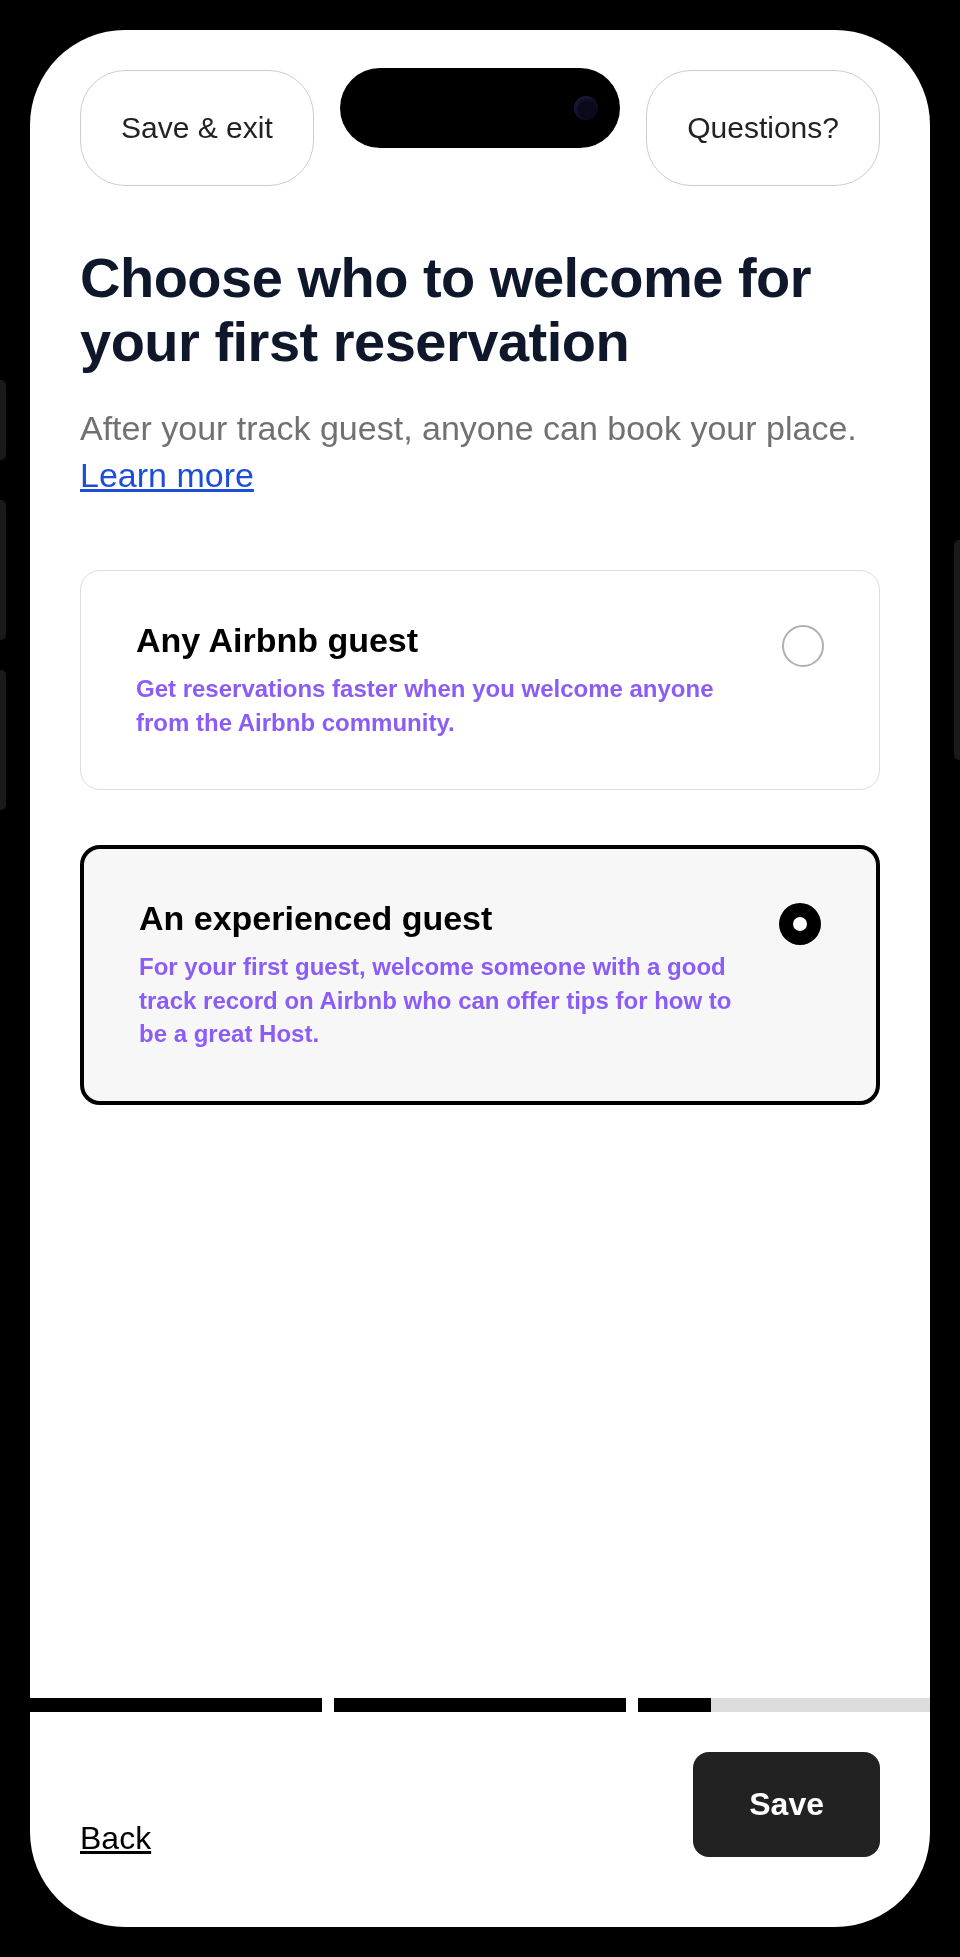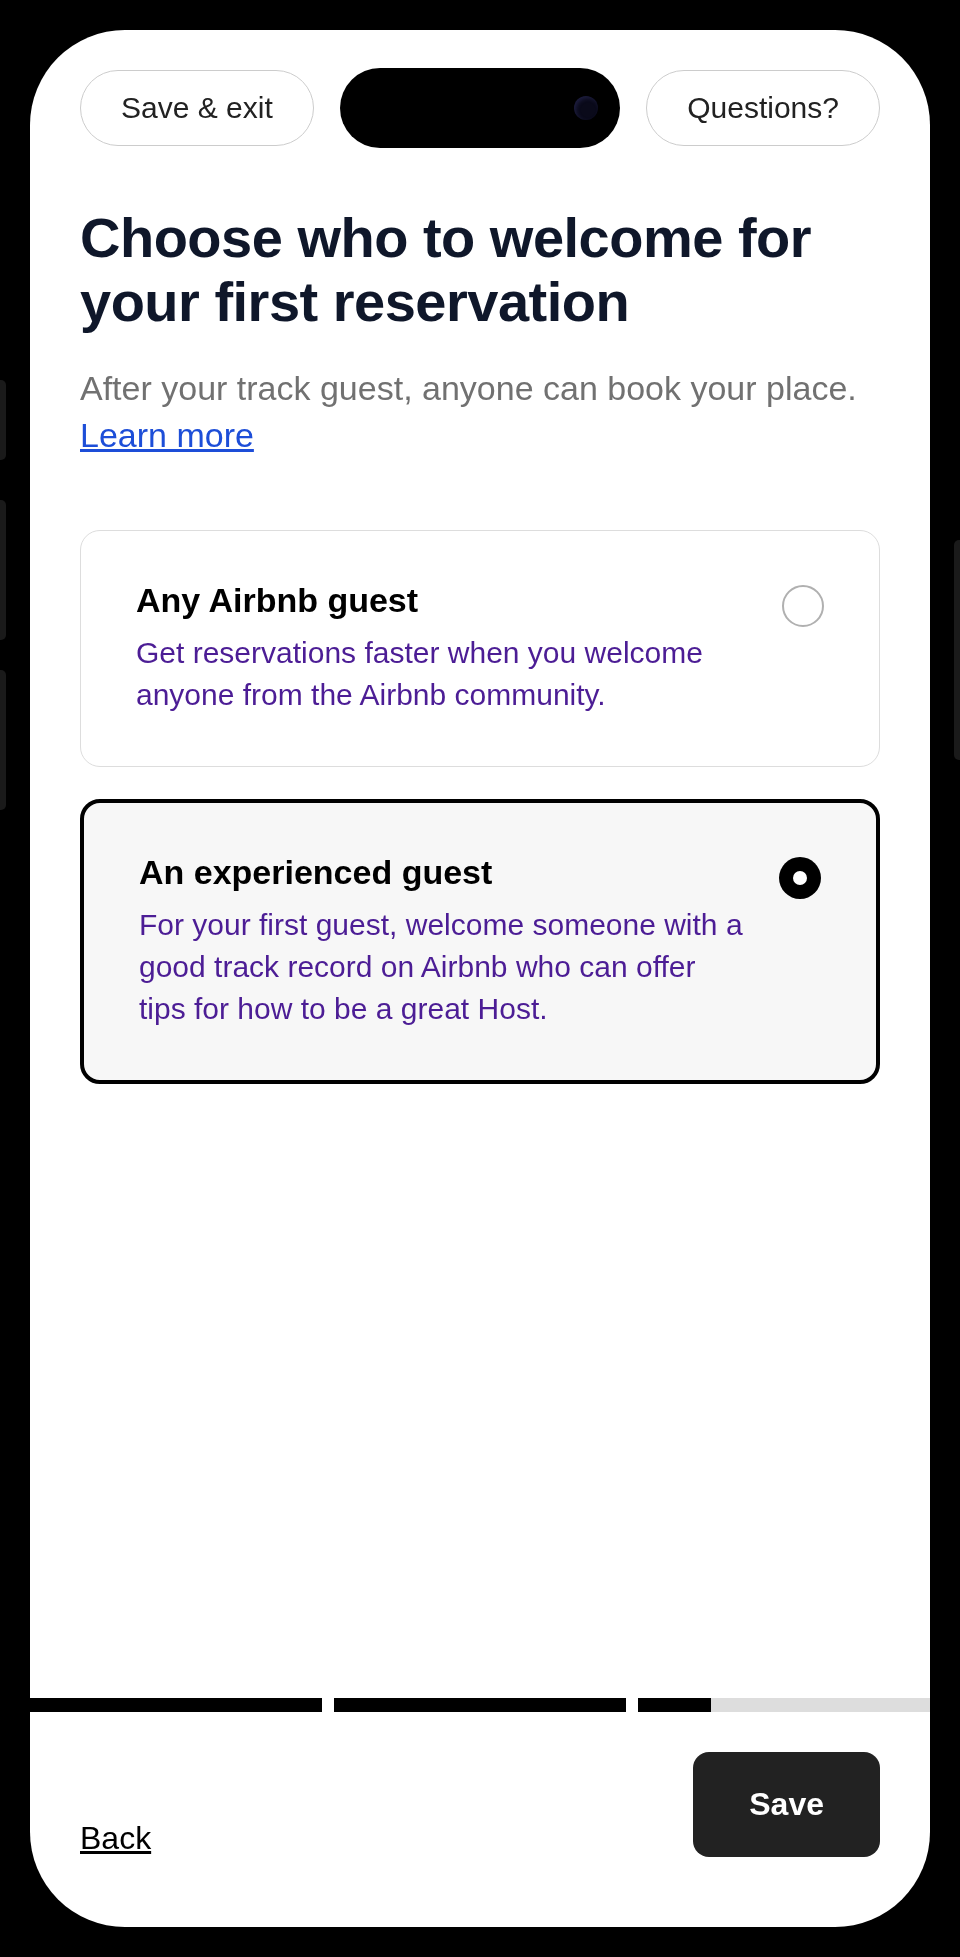--- a/index.html
+++ b/index.html
@@ -125,21 +125,21 @@
     }
     .top-buttons {
       display: flex;
       justify-content: space-between;
       padding: 40px 50px 0 50px;
     }
     .pill-button {
       border: 1.5px solid #ccc;
       background: #fff;
       border-radius: 45px;
-      padding: 20px 40px;
+      padding: 40px 40px;
       font-size: 30px;
       font-weight: 500;
       color: #222;
       cursor: pointer;
     }
     .content {
       padding: 60px 50px 0 50px;
       flex: 1;
     }
     .page-title {
@@ -157,21 +157,21 @@
     }
     .learn-more {
       text-decoration: underline;
       color: #1d4ed8;
       cursor: pointer;
     }
     .options {
       margin-top: 70px;
       display: flex;
       flex-direction: column;
-      gap: 32px;
+      gap: 55px;
     }
     .option-card {
       border: 1.5px solid #ddd;
       border-radius: 20px;
       padding: 50px 55px;
       display: flex;
       justify-content: space-between;
       align-items: flex-start;
       gap: 30px;
       cursor: pointer;
@@ -184,23 +184,24 @@
     .option-text {
       flex: 1;
     }
     .option-title {
       font-size: 34px;
       font-weight: 600;
       color: #000;
       margin-bottom: 12px;
     }
     .option-desc {
-      font-size: 30px;
-      color: #4c1d95;
+      font-size: 24px;
+      color: #8b5cf6;
       line-height: 1.4;
+      font-weight: bold;
     }
     .radio {
       width: 42px;
       height: 42px;
       border-radius: 50%;
       flex-shrink: 0;
       margin-top: 4px;
     }
     .radio.unselected {
       border: 2px solid #b0b0b0;

